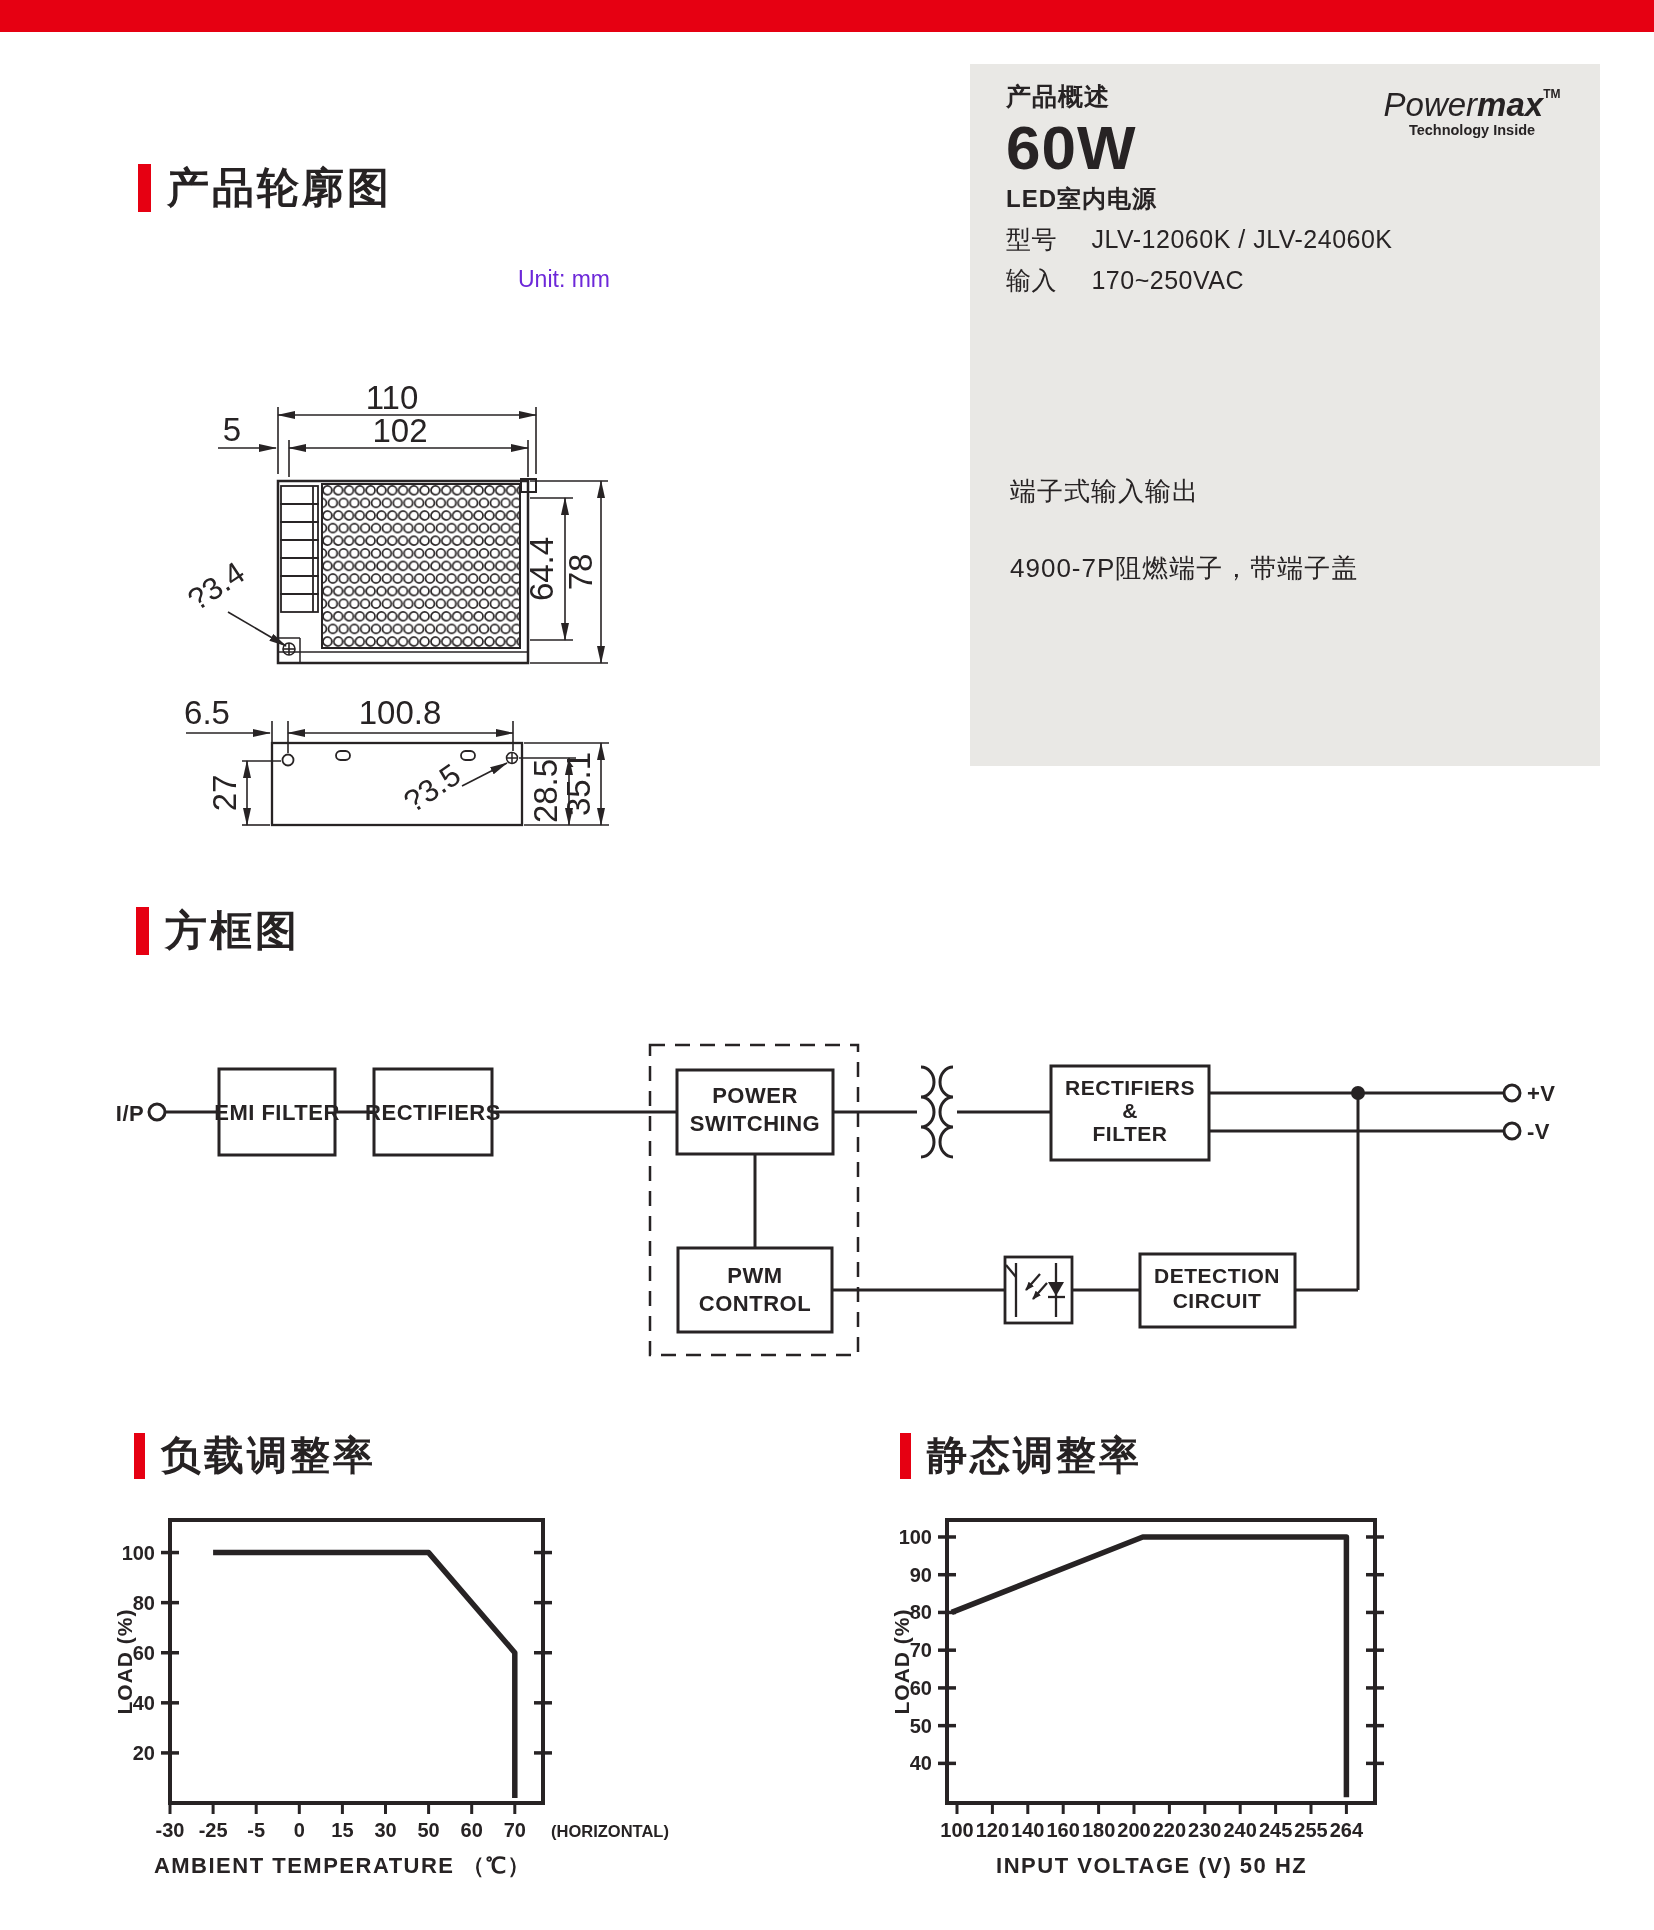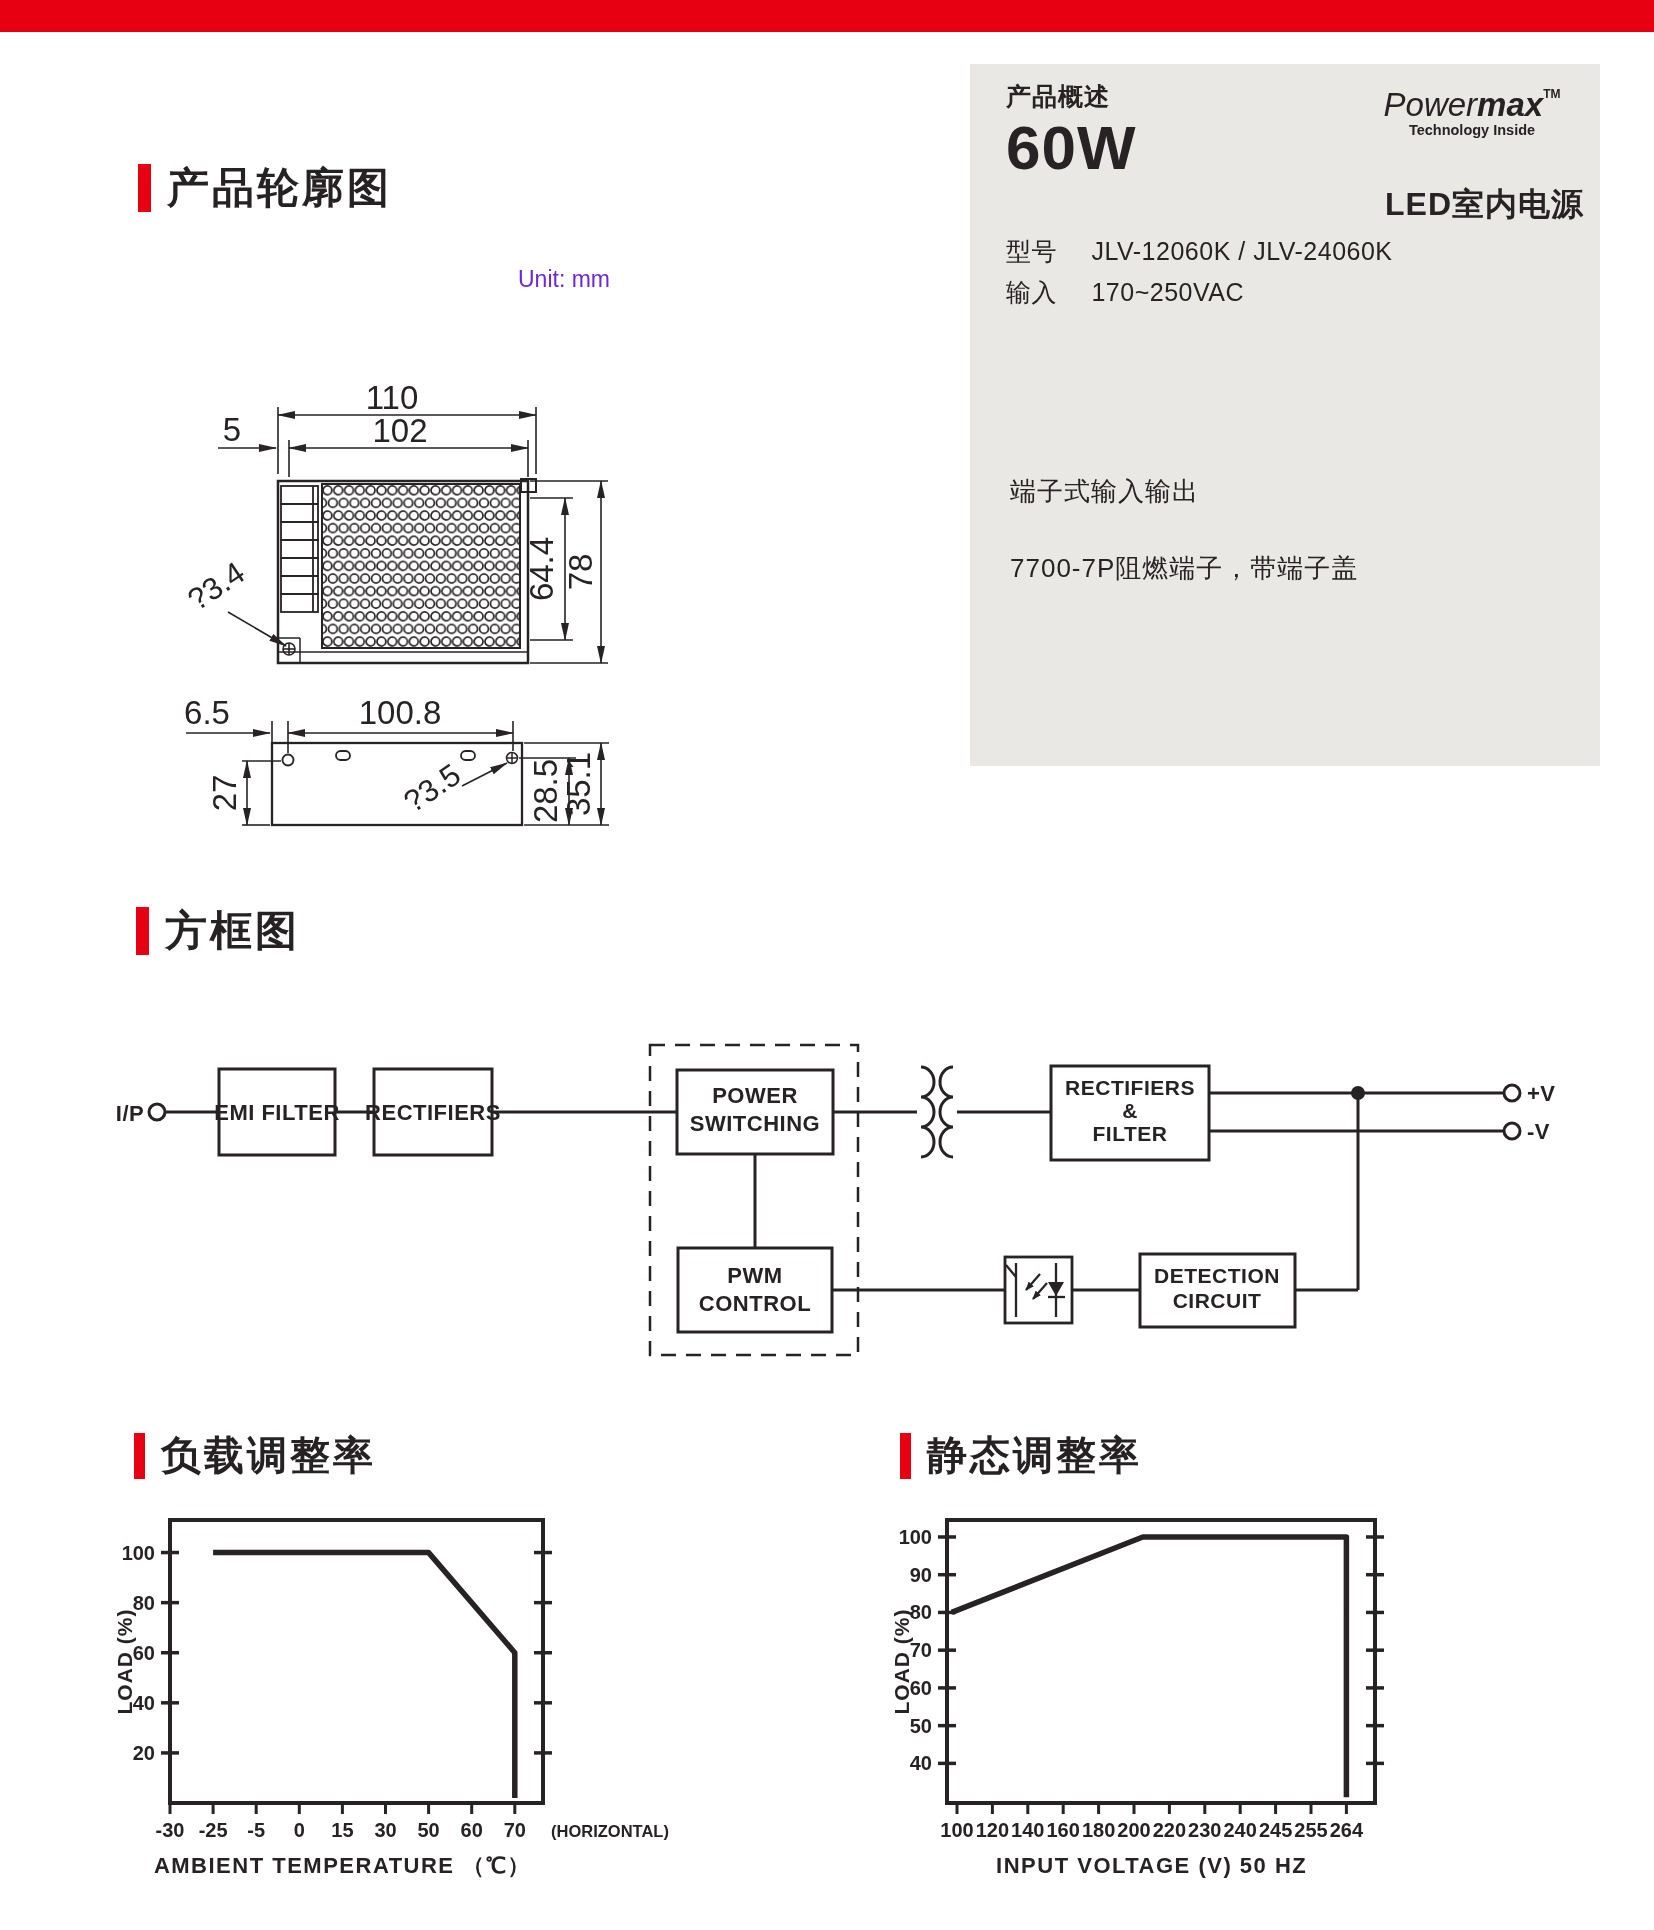--- a/index.html
+++ b/index.html
@@ -9,21 +9,21 @@
   .topbar{position:absolute;left:0;top:0;width:1654px;height:32px;background:#e60012;}
   .heading{position:absolute;display:flex;align-items:center;}
   .rbar{display:inline-block;width:13px;height:48px;background:#e60012;margin-right:16px;}
   .htext{font-size:42px;font-weight:bold;letter-spacing:3px;color:#262223;}
   .unit-note{position:absolute;left:518px;top:266px;font-size:23px;color:#6d28d9;}
   .panel{position:absolute;left:970px;width:630px;background:#e9e8e5;box-sizing:border-box;}
   .panel1{top:64px;height:456px;padding:16px 16px 0 36px;}
   .panel2{top:440px;height:326px;padding:34px 0 12px 40px;}
   .p-label{font-size:25px;font-weight:bold;letter-spacing:1px;}
   .p-watt{font-size:62px;font-weight:bold;line-height:1.0;margin-top:4px;letter-spacing:1px;}
-  .p-sub{font-size:32px;font-weight:bold;margin-top:4px;letter-spacing:1px;text-align:right;}
+  .p-sub{font-size:24px;font-weight:bold;margin-top:4px;letter-spacing:1px;}
   .p-row{font-size:25px;margin-top:8px;letter-spacing:0.5px;}
   .p-row-label{display:inline-block;width:78px;}
   .logo{position:absolute;left:412px;top:22px;width:180px;text-align:center;}
   .logo-line{font-size:33px;font-style:italic;white-space:nowrap;}
   .logo-light{font-weight:normal;}
   .logo-bold{font-weight:bold;}
   .logo-tm{font-size:12px;font-weight:bold;vertical-align:18px;font-style:normal;}
   .logo-tag{font-size:14.5px;font-weight:bold;margin-top:-2px;}
   .f-line{font-size:26px;letter-spacing:1px;}
   .f-line2{margin-top:42px;}
@@ -64,21 +64,21 @@
       <span class="p-row-value">170~250VAC</span>
     </div>
     <div class="logo">
       <div class="logo-line"><span class="logo-light">Power</span><span class="logo-bold">max</span><span class="logo-tm">TM</span></div>
       <div class="logo-tag">Technology Inside</div>
     </div>
   </div>
 
   <div class="panel panel2">
     <div class="f-line">端子式输入输出</div>
-    <div class="f-line f-line2">7700-7P阻燃端子，带端子盖</div>
+    <div class="f-line f-line2">4900-7P阻燃端子，带端子盖</div>
   </div>
 
   <svg class="abs" style="left:140px;top:380px;" width="560" height="470" viewBox="140 380 560 470">
     <defs>
       <marker id="ar" markerWidth="18" markerHeight="8" refX="17" refY="4" orient="auto-start-reverse" markerUnits="userSpaceOnUse">
         <path d="M0,0 L18,4 L0,8 z" fill="#272324"></path>
       </marker>
       <pattern id="perf" width="10.8" height="25.2" patternUnits="userSpaceOnUse" x="322" y="484">
         <circle cx="5.4" cy="6.3" r="4.4" fill="none" stroke="#272324" stroke-width="1.7"></circle>
         <circle cx="0" cy="18.9" r="4.4" fill="none" stroke="#272324" stroke-width="1.7"></circle>

